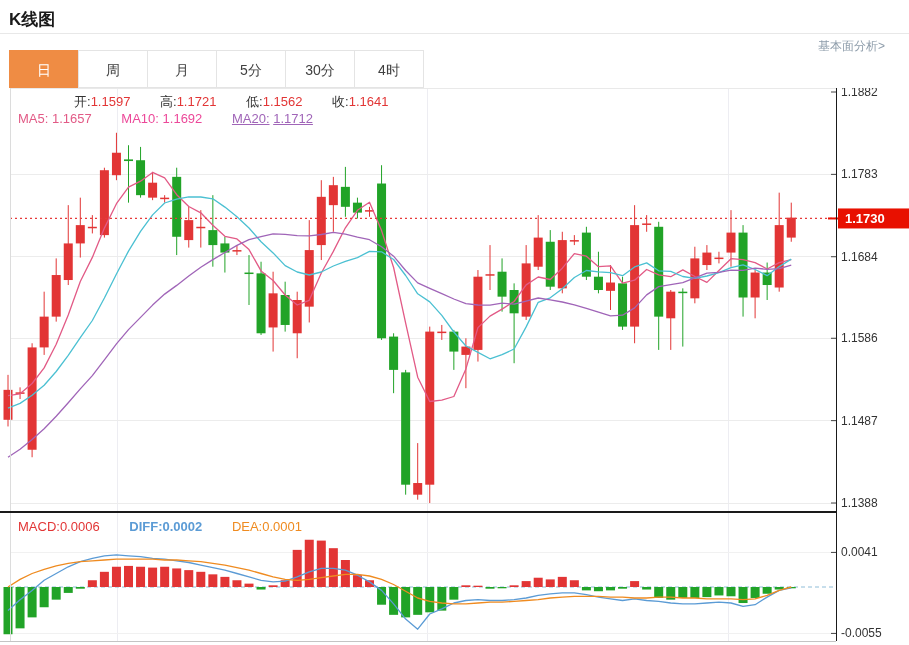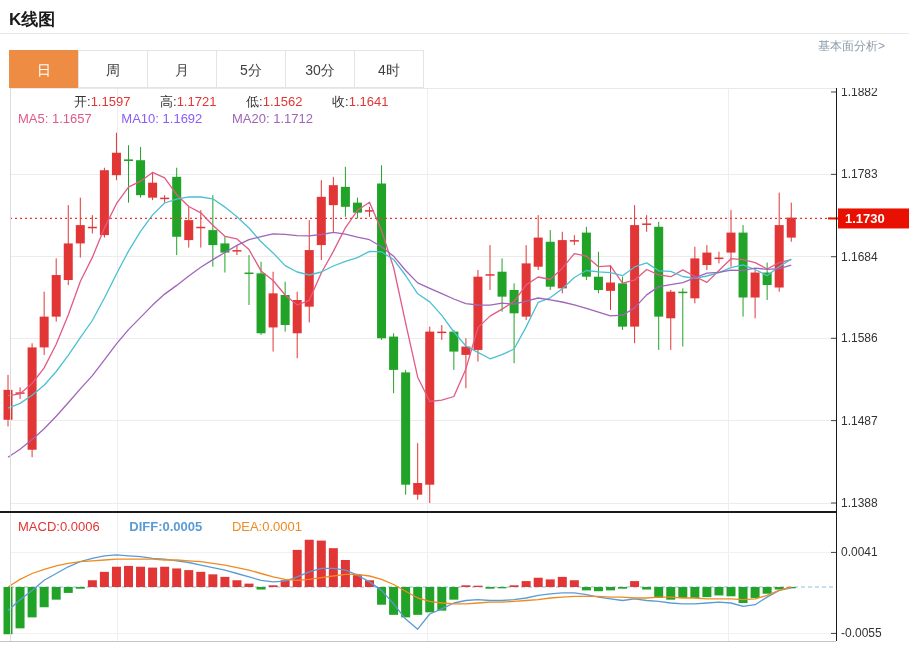--- a/index.html
+++ b/index.html
@@ -16,22 +16,22 @@
   .chart-wrap{position:absolute;top:88px;left:0;width:909px;height:557px;}
   #chart-svg{position:absolute;top:0;left:0;}
   .legend-row{position:absolute;font-size:13px;pointer-events:none;white-space:nowrap;}
   .ohlc-legend{top:5px;left:35px;margin-left:39px;}
   .ma-legend{top:23px;left:18px;}
   .macd-legend{top:431px;left:18px;}
   .legend-row .lbl{color:#333;}
   .legend-row .gap{margin-right:26px;}
   .red-t{color:#e23535;}
   .ma5-t{color:#e25a86;}
-  .ma10-t{color:#8b5cf6;}
-  .ma20-t{color:#a065b8;}
+  .ma10-t{color:#ec4899;}
+  .ma20-t{color:#a065b8;text-decoration:underline;}
   .diff-t{color:#5b9bd5;font-weight:bold;}
   .dea-t{color:#ef8b20;margin-top:44px;}
 </style>
 </head>
 <body>
 
 <div class="page">
   <h1 class="page-title">K线图</h1>
   <a class="analysis-link">基本面分析&gt;</a>
   <div class="header-divider"></div>
@@ -322,17 +322,17 @@
     </div>
 
     <div class="legend-row ma-legend">
       <span class="ma5-t">MA5:</span> <span class="ma5-t gap">1.1657</span>
       <span class="ma10-t">MA10:</span> <span class="ma10-t gap">1.1692</span>
       <span class="ma20-t">MA20:</span> <span class="ma20-t">1.1712</span>
     </div>
 
     <div class="legend-row macd-legend">
       <span class="red-t">MACD:</span><span class="red-t gap">0.0006</span>
-      <span class="diff-t">DIFF:</span><span class="diff-t gap">0.0005</span>
+      <span class="diff-t">DIFF:</span><span class="diff-t gap">0.0002</span>
       <span class="dea-t">DEA:</span><span class="dea-t">0.0001</span>
     </div>
   </div>
 </div>
 
 </body></html>

